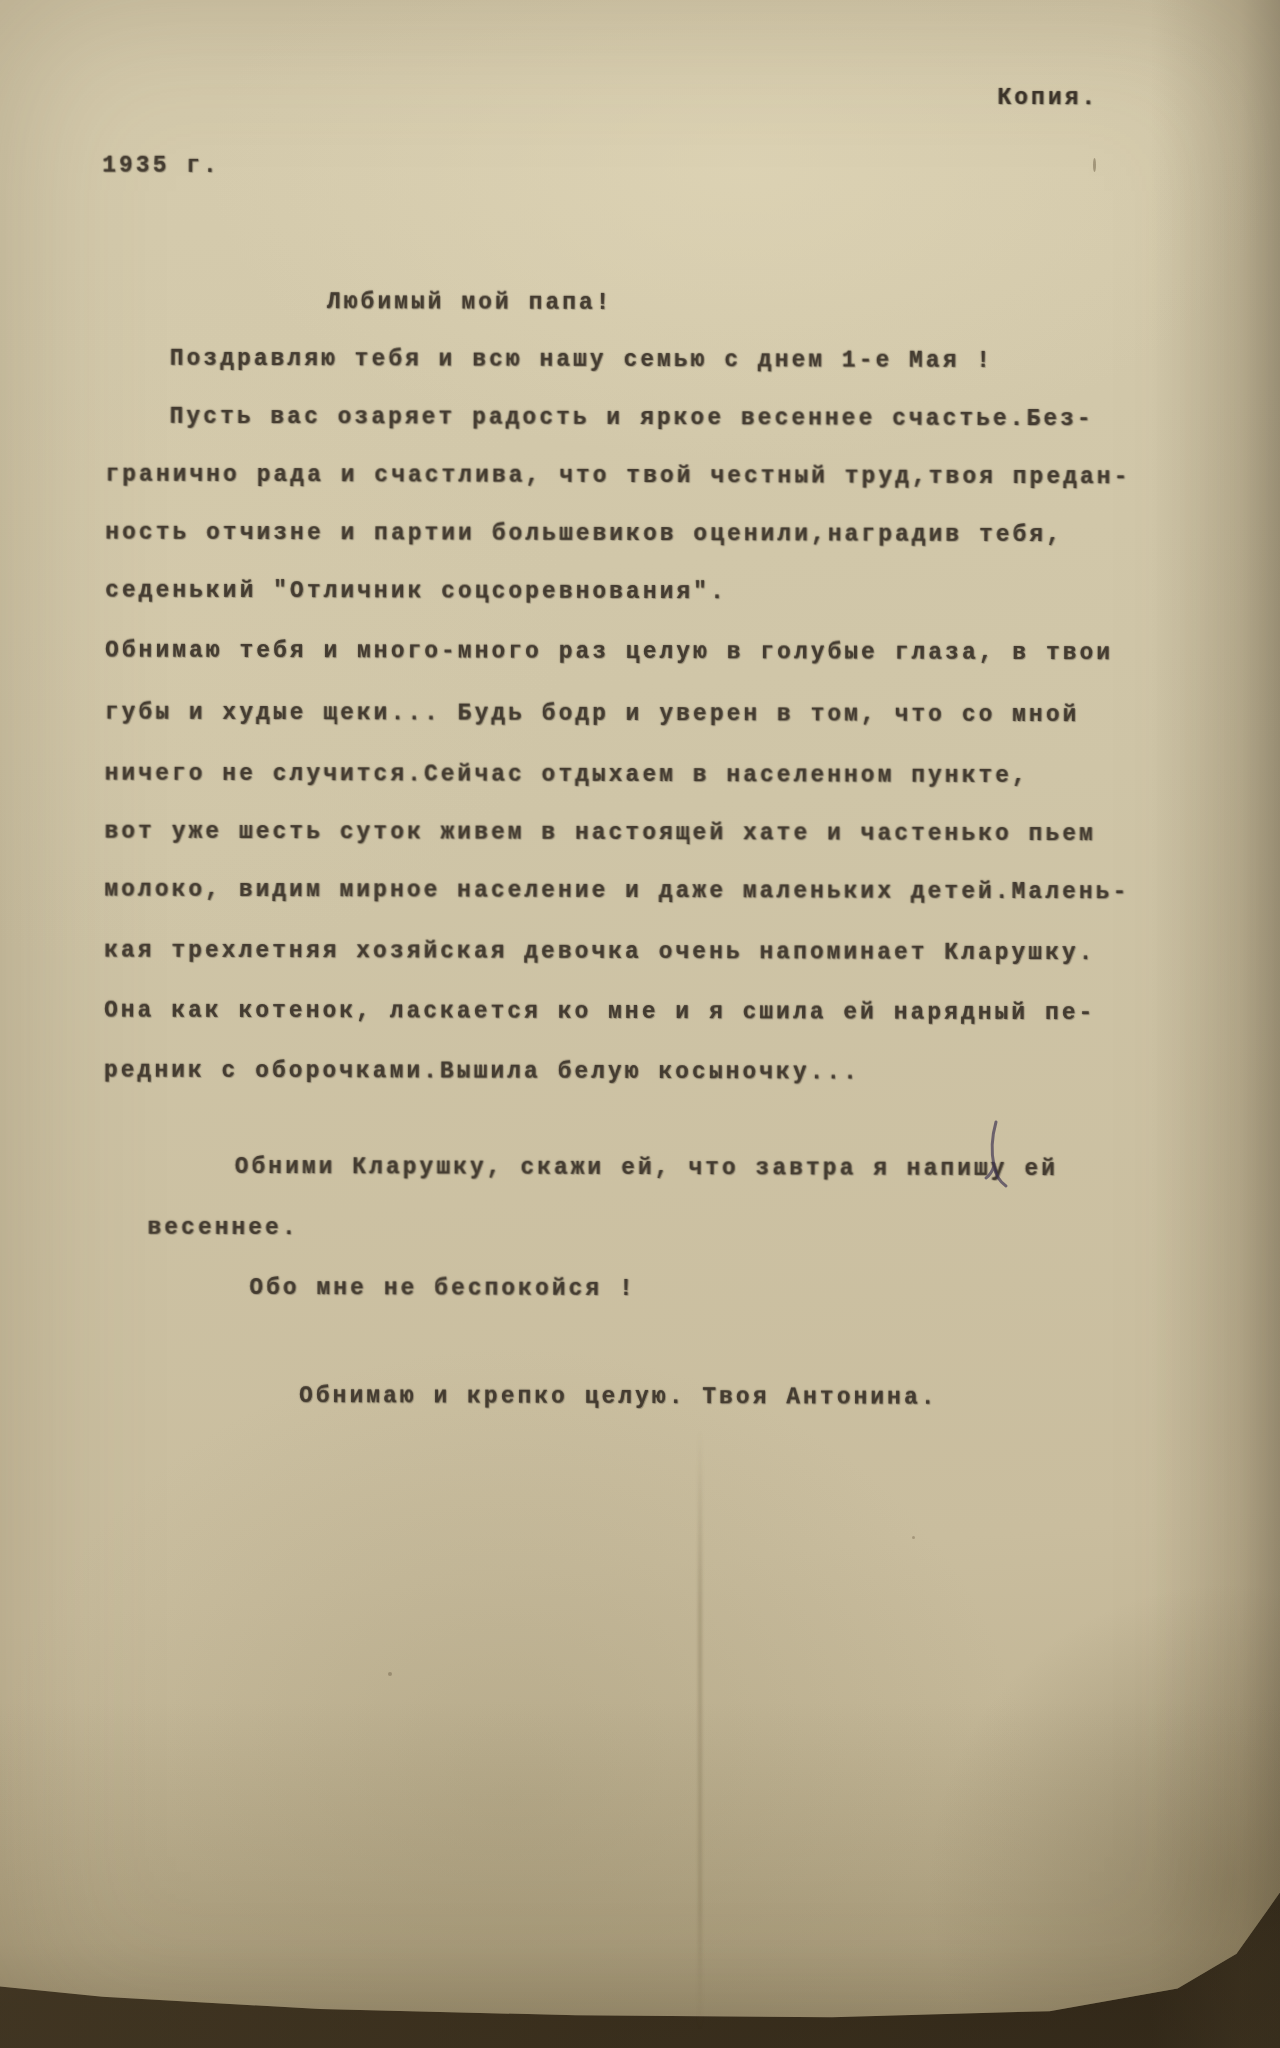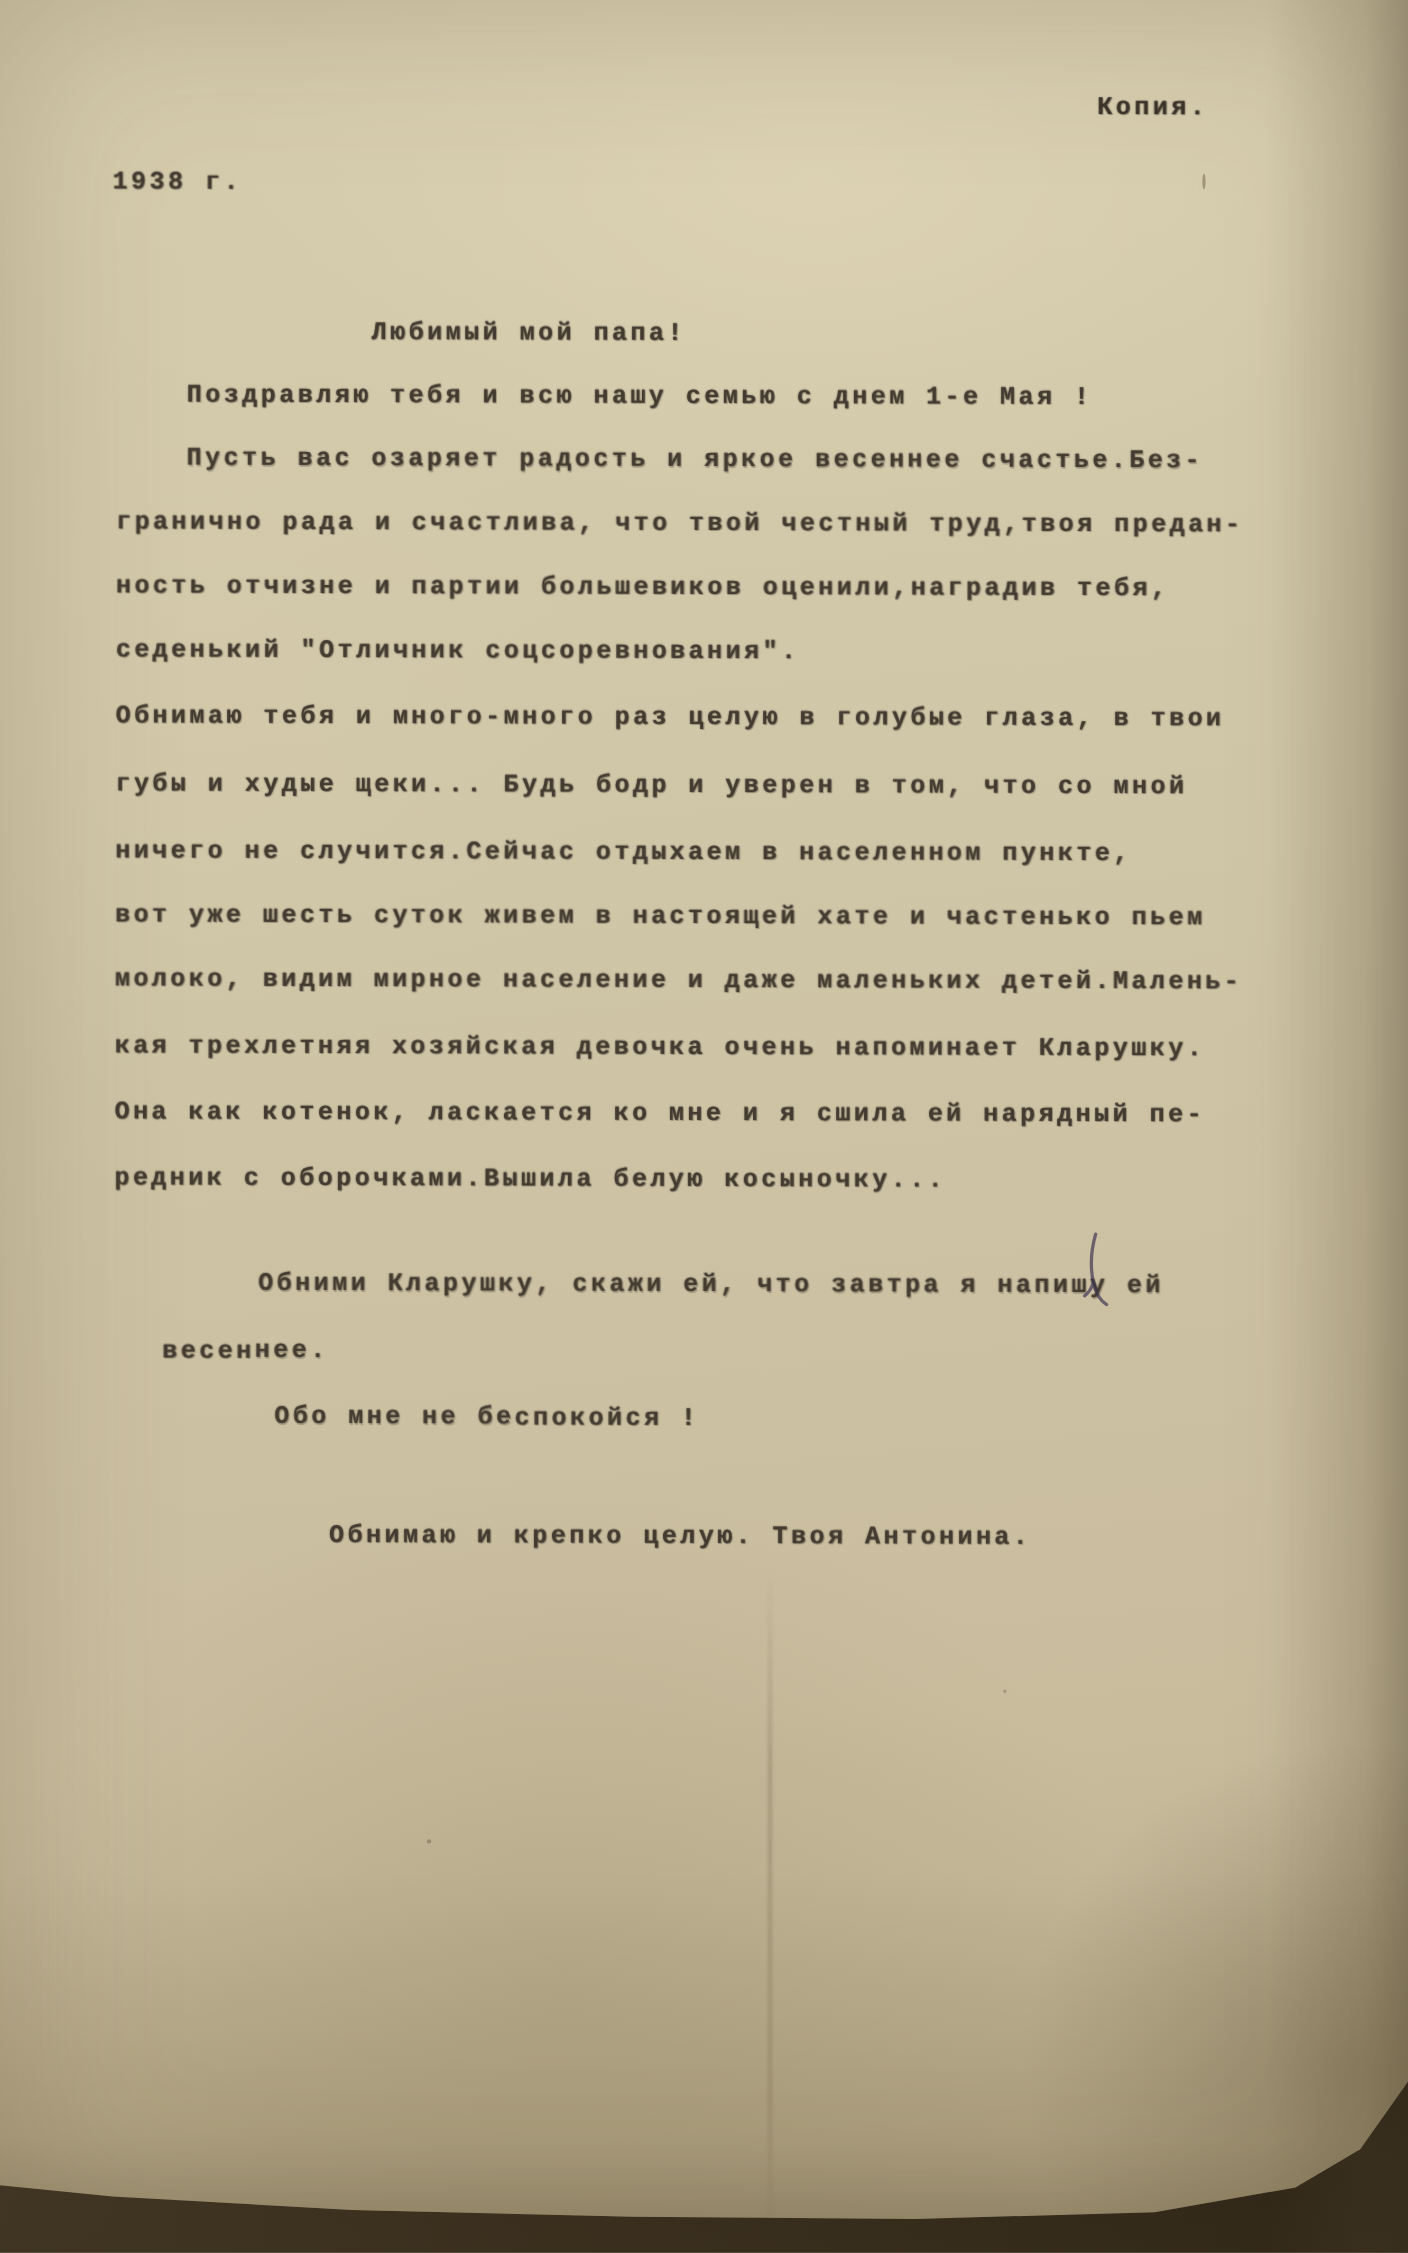--- a/index.html
+++ b/index.html
@@ -34,21 +34,21 @@
     filter:blur(.45px);
   }
   .tline{
     position:absolute;white-space:pre;
     font-size:23px;font-weight:700;line-height:30px;letter-spacing:3px;
     color:rgba(66,58,47,.95);
     text-shadow:0 0 1.5px rgba(66,58,47,.75),1px 1px 0 rgba(66,58,47,.25);
   }
   .stamp{left:995px;top:82px;color:rgba(58,50,41,.98);text-align:center;}
   .date{left:100px;top:152px;}
-  .salutation{left:336px;top:288px;}
+  .salutation{left:325px;top:288px;}
   .l0{left:168px;top:345px;}
   .l1{left:168px;top:403px;}
   .l2{left:104px;top:461px;}
   .l3{left:104px;top:519px;}
   .l4{left:104px;top:577px;}
   .l5{left:104px;top:637px;}
   .l6{left:104px;top:699px;}
   .l7{left:104px;top:760px;}
   .l8{left:104px;top:818px;}
   .l9{left:104px;top:876px;}
@@ -67,21 +67,21 @@
 <div class="paper"></div>
 <div class="shade shade-right"></div>
 <div class="shade shade-bottom"></div>
 <div class="shade crease-vert"></div>
 <div class="speck" style="left:1093px;top:158px;width:3px;height:14px;opacity:.5;"></div>
 <div class="speck" style="left:388px;top:1672px;width:4px;height:4px;opacity:.45;"></div>
 <div class="speck" style="left:912px;top:1536px;width:3px;height:3px;opacity:.4;"></div>
 
 <div class="letter-text">
   <div class="tline stamp">Копия.</div>
-  <div class="tline date">1938 г.</div>
+  <div class="tline date">1935 г.</div>
   <div class="tline salutation">Любимый мой папа!</div>
   <div class="tline l0">Поздравляю тебя и всю нашу семью с днем 1-е Мая !</div>
   <div class="tline l1">Пусть вас озаряет радость и яркое весеннее счастье.Без-</div>
   <div class="tline l2">гранично рада и счастлива, что твой честный труд,твоя предан-</div>
   <div class="tline l3">ность отчизне и партии большевиков оценили,наградив тебя,</div>
   <div class="tline l4">седенький "Отличник соцсоревнования".</div>
   <div class="tline l5">Обнимаю тебя и много-много раз целую в голубые глаза, в твои</div>
   <div class="tline l6">губы и худые щеки... Будь бодр и уверен в том, что со мной</div>
   <div class="tline l7">ничего не случится.Сейчас отдыхаем в населенном пункте,</div>
   <div class="tline l8">вот уже шесть суток живем в настоящей хате и частенько пьем</div>

